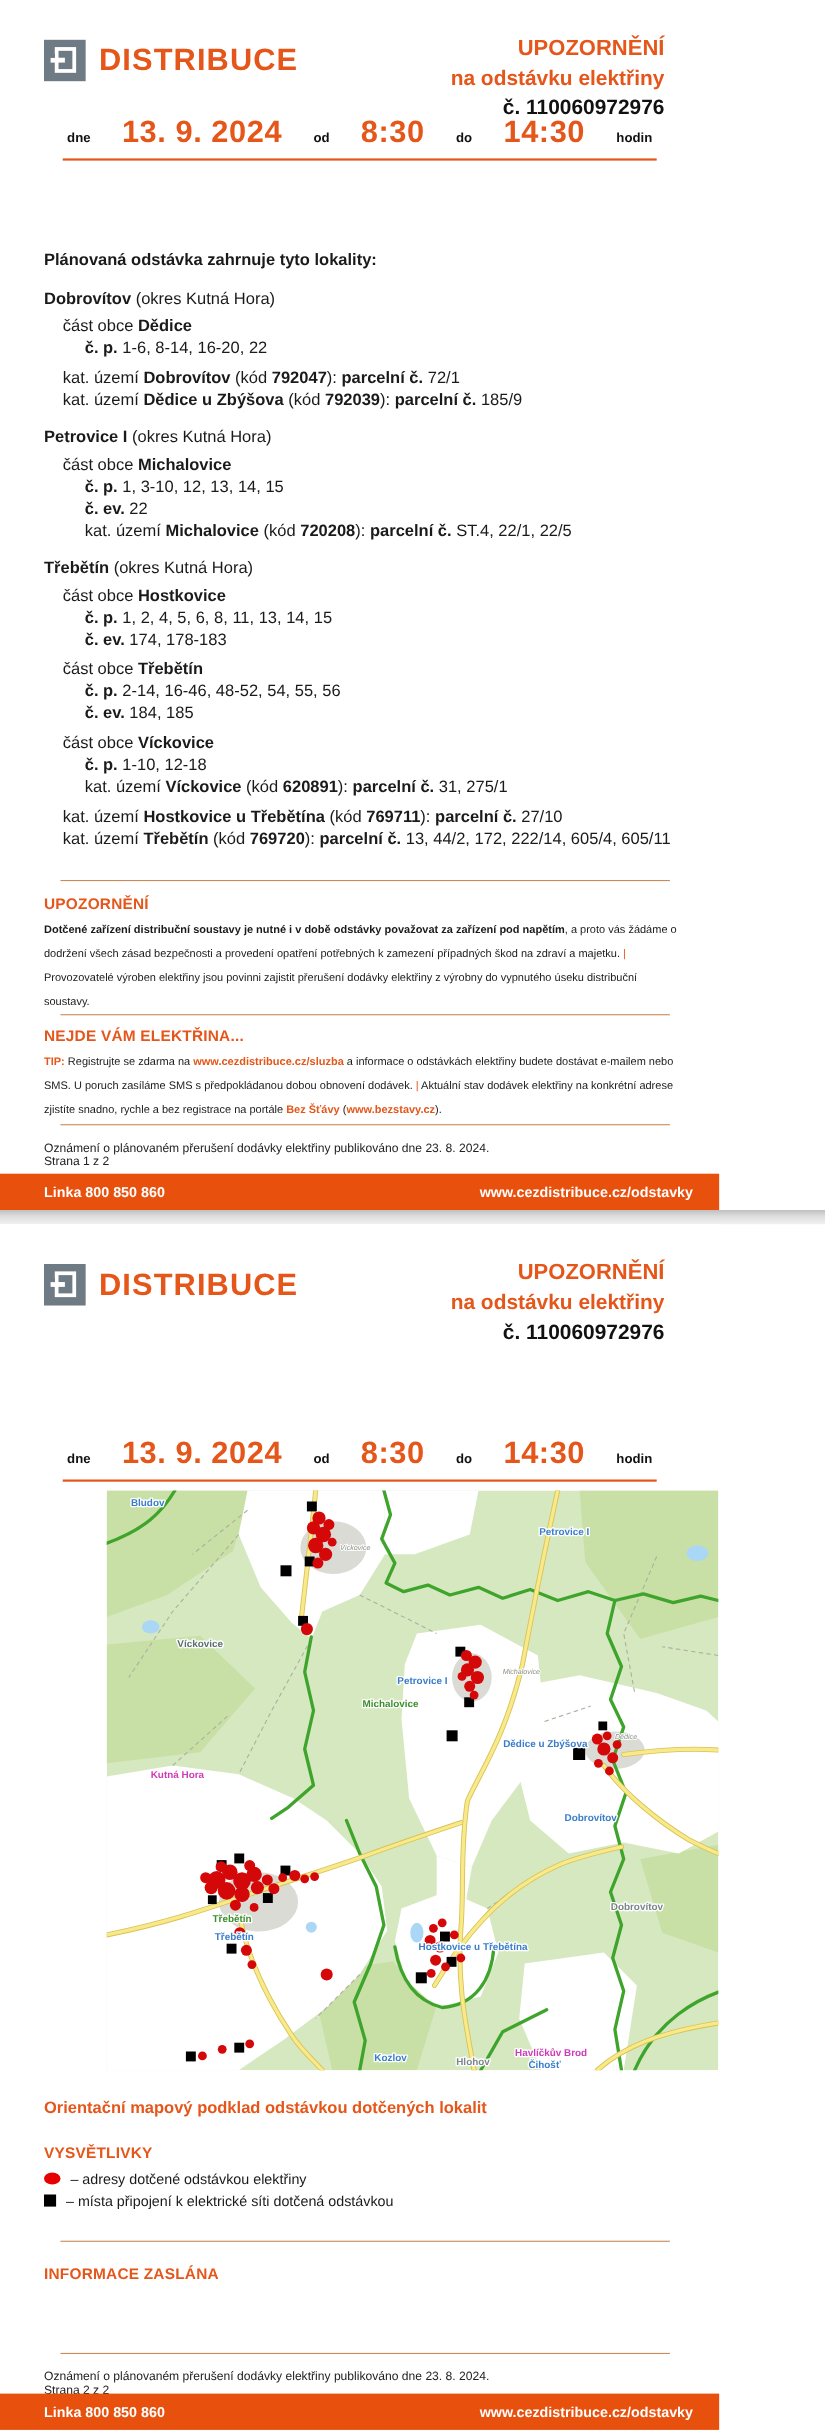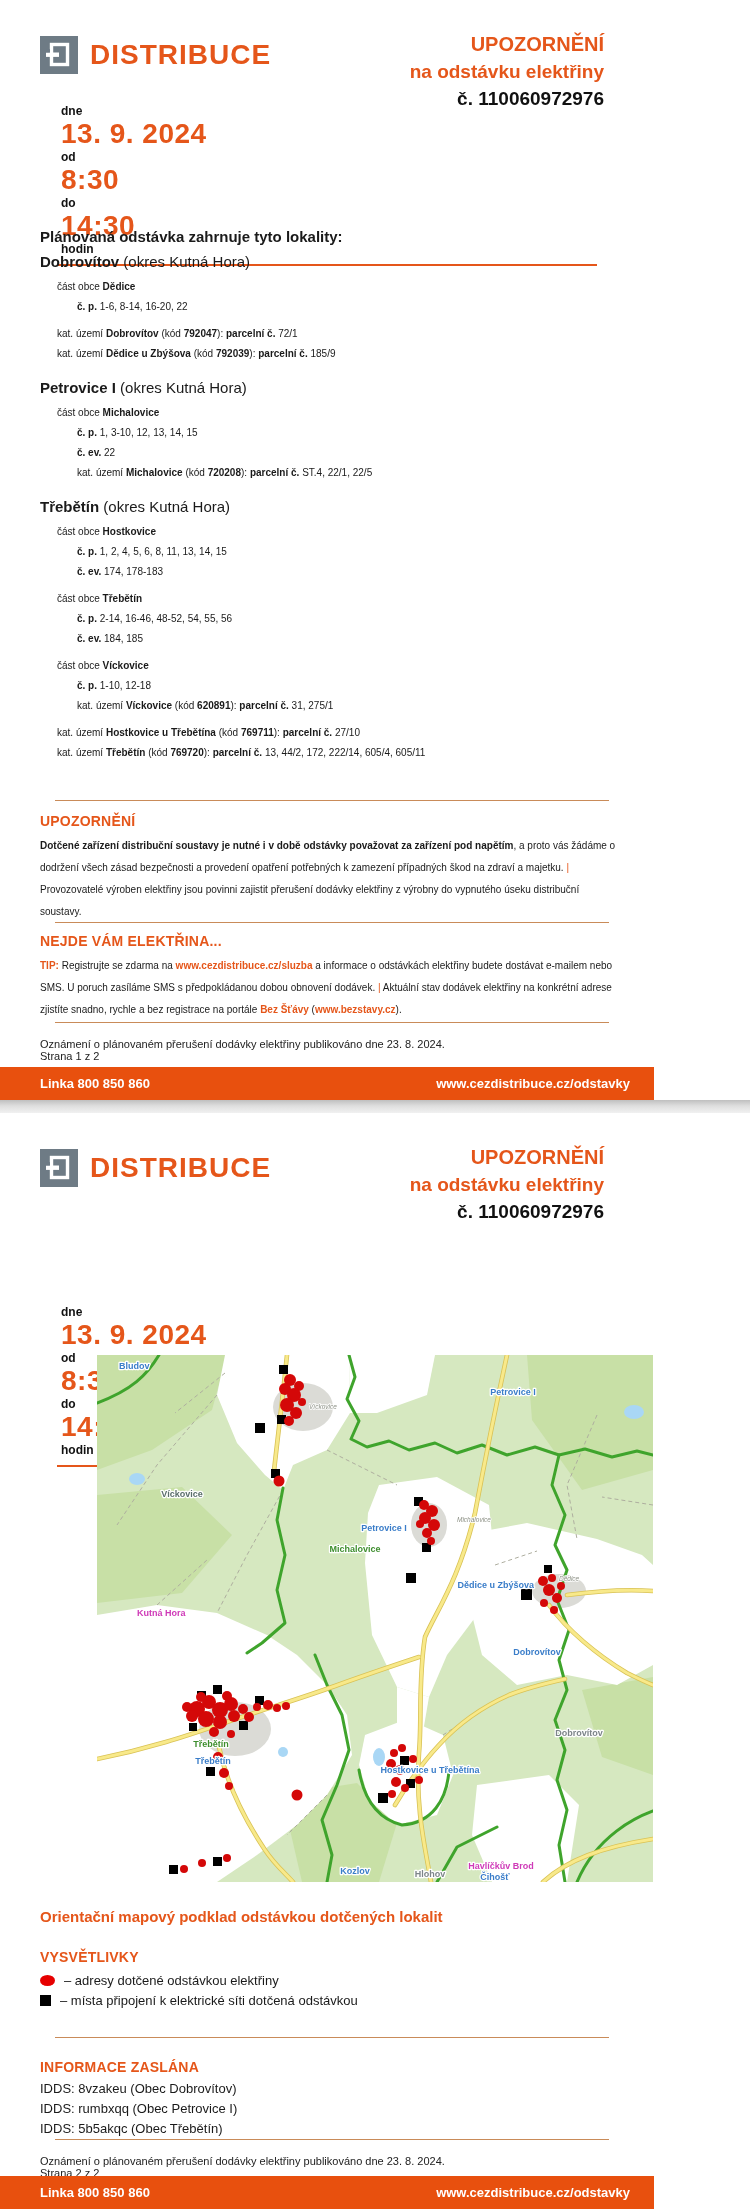--- a/index.html
+++ b/index.html
@@ -24,32 +24,32 @@
   
   .logo-row{position:absolute;top:36px;left:40px;display:flex;align-items:center;}
   .logo-mark{width:38px;height:38px;display:block;}
   .logo-text{margin-left:12px;font-size:28px;font-weight:700;letter-spacing:1px;color:var(--orange);}
   .title-block{position:absolute;top:31px;right:50px;text-align:right;line-height:27px;}
   .title-block .t1{font-size:20px;font-weight:700;color:var(--orange);}
   .title-block .t2{font-size:19px;font-weight:700;color:var(--orange);text-align:right;}
   .title-block .t3{font-size:19px;font-weight:700;color:#111;}
 
   
-  .date-row{position:absolute;left:57px;right:57px;display:flex;align-items:baseline;justify-content:space-between;border-bottom:2px solid var(--orange);padding:0 4px 8px 4px;flex-direction:column;}
+  .date-row{position:absolute;left:57px;right:57px;display:flex;align-items:baseline;justify-content:space-between;border-bottom:2px solid var(--orange);padding:0 4px 8px 4px;}
   .p1 .date-row{top:104px;}
   .p2 .date-row{top:192px;}
   .date-row .lab{font-size:12px;font-weight:700;color:#111;}
   .date-row .val{font-size:28px;font-weight:700;color:var(--orange);letter-spacing:.5px;}
 
   
   .intro{position:absolute;top:228px;left:40px;font-size:15px;font-weight:700;}
   .localities{position:absolute;top:252px;left:40px;right:36px;}
   .g-head{font-size:15px;margin-top:14px;margin-bottom:5px;line-height:20px;}
-  .g-head:first-child{margin-top:0;}
-  .ln{font-size:10px;line-height:20px;}
+  .g-head:first-child{margin-top:10px;}
+  .ln{font-size:15px;line-height:20px;}
   .lv1{padding-left:17px;}
   .lv2{padding-left:37px;}
   .gap{margin-top:7px;}
   .b{font-weight:700;}
   .o{color:var(--orange);}
 
   
   .hr{position:absolute;left:55px;right:45px;border-top:1px solid var(--rule);}
   .sec-h{position:absolute;left:40px;font-size:14px;font-weight:700;color:var(--orange);letter-spacing:.2px;}
   .sec-p{position:absolute;left:40px;right:38px;font-size:10px;line-height:22px;text-align:left;}
@@ -385,25 +385,20 @@
       <span>– adresy dotčené odstávkou elektřiny</span>
     </div>
     <div class="legend-row">
       <span class="sym sym-sq"></span>
       <span>– místa připojení k elektrické síti dotčená odstávkou</span>
     </div>
   </div>
 
   <div class="hr" style="top:924px;"></div>
   <div class="sec-h info-h">INFORMACE ZASLÁNA</div>
-  <div class="info-lines">
-    <div>IDDS: 8vzakeu (Obec Dobrovítov)</div>
-    <div>IDDS: rumbxqq (Obec Petrovice I)</div>
-    <div>IDDS: 5b5akqc (Obec Třebětín)</div>
-  </div>
 
   <div class="hr" style="top:1026px;"></div>
   <div class="foot-note" style="top:1042px;">
     <span>Oznámení o plánovaném přerušení dodávky elektřiny publikováno dne 23. 8. 2024.</span>
     <span>Strana 2 z 2</span>
   </div>
   <div class="foot-bar" style="top:1063px;">
     <span>Linka 800 850 860</span>
     <span>www.cezdistribuce.cz/odstavky</span>
   </div>

